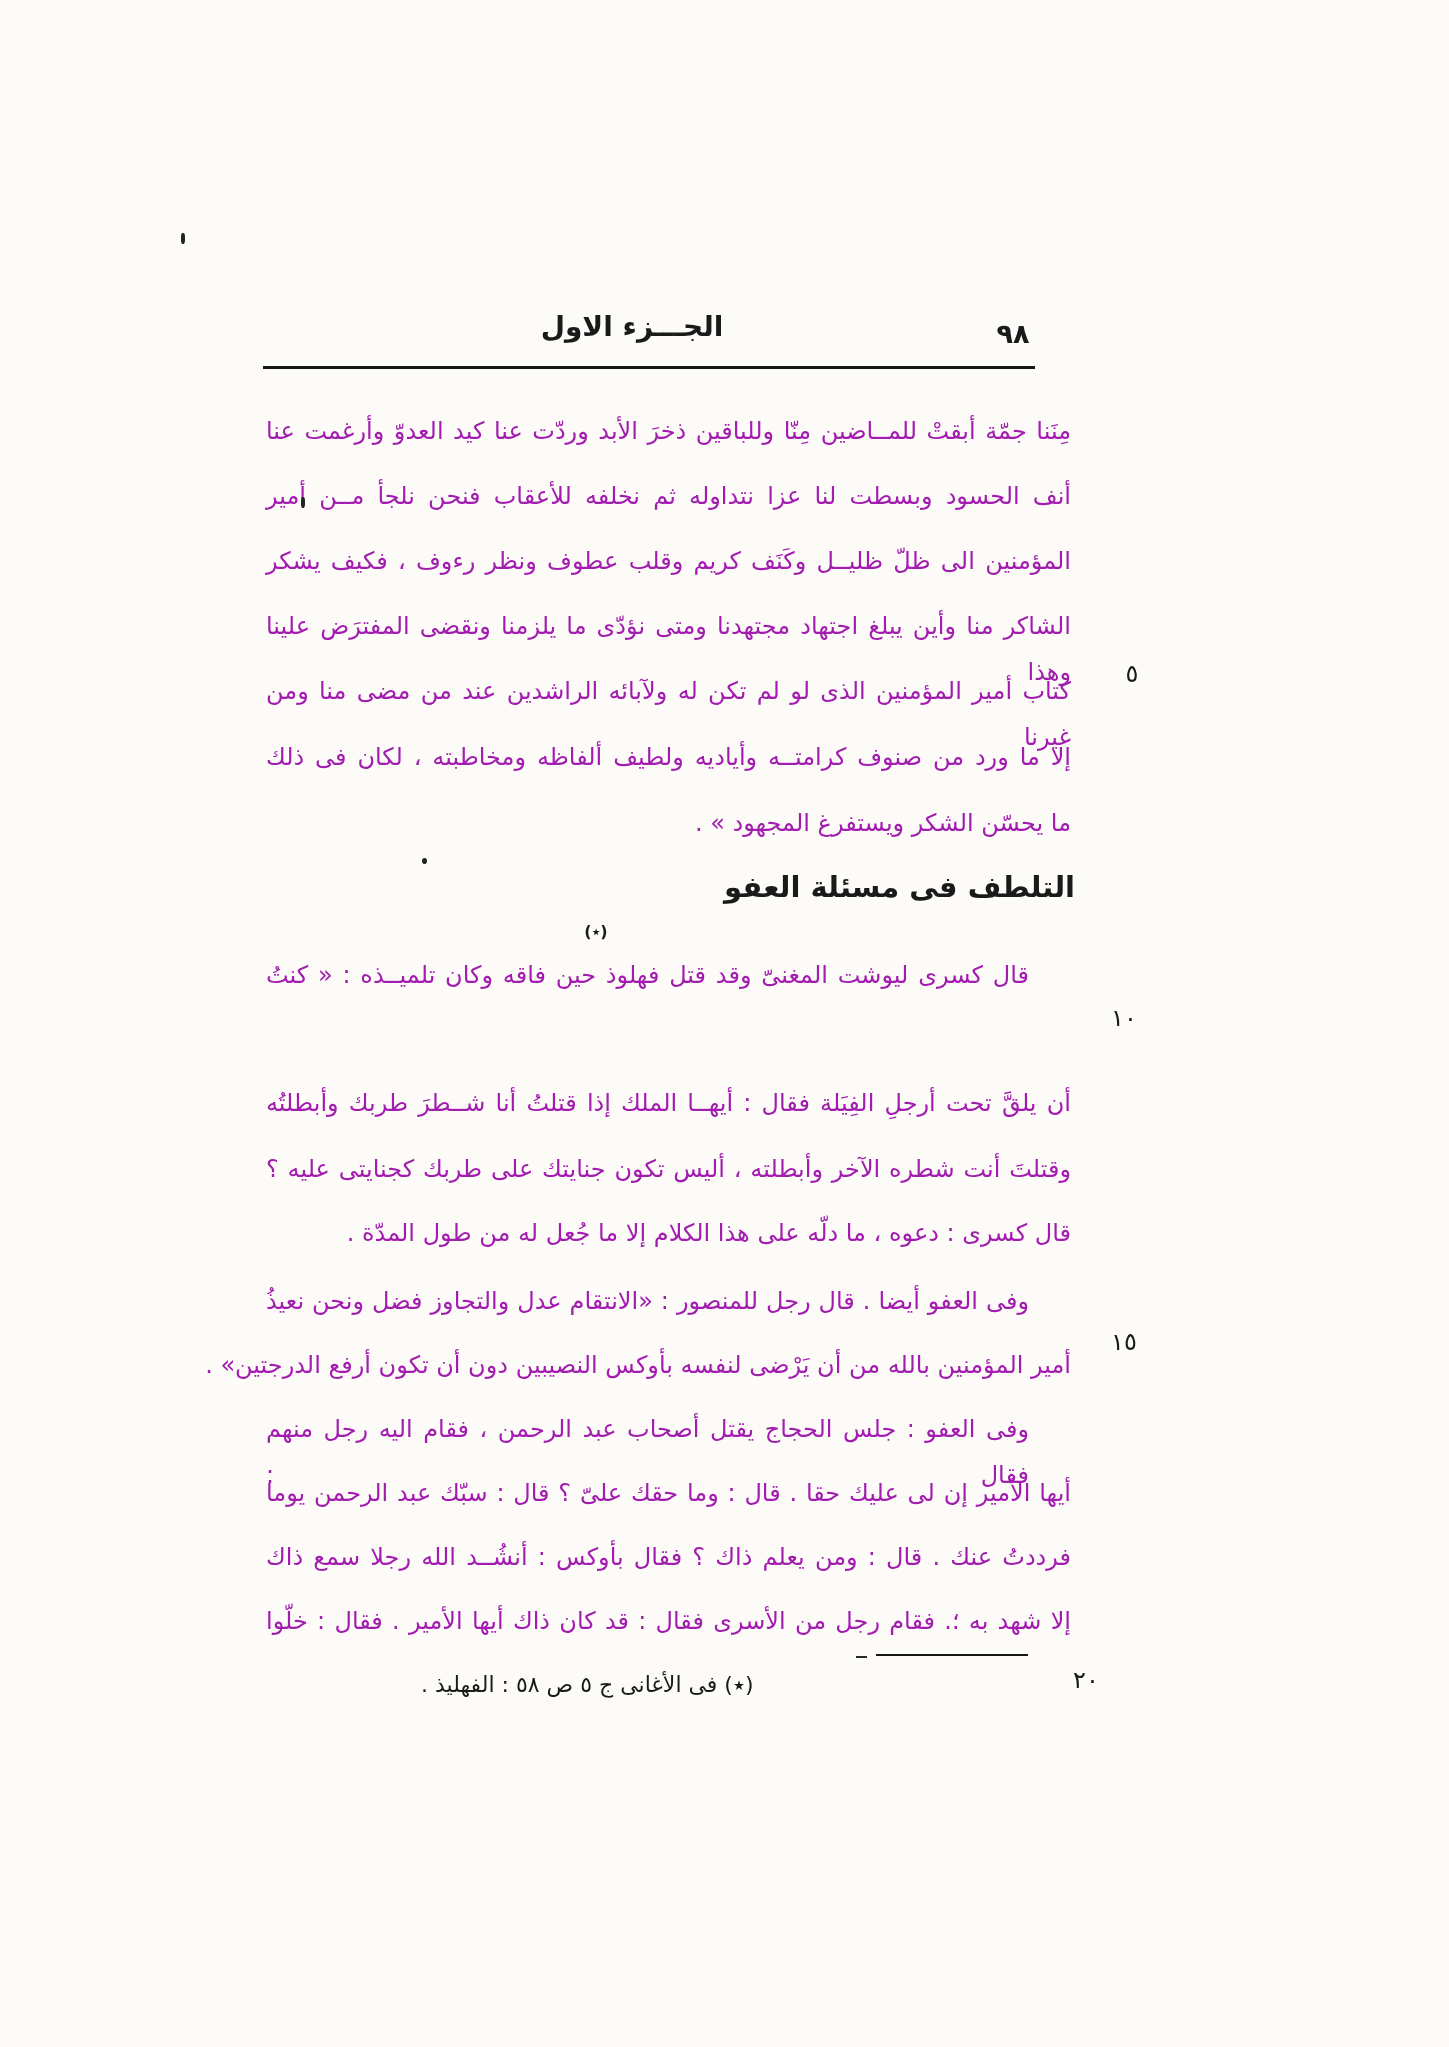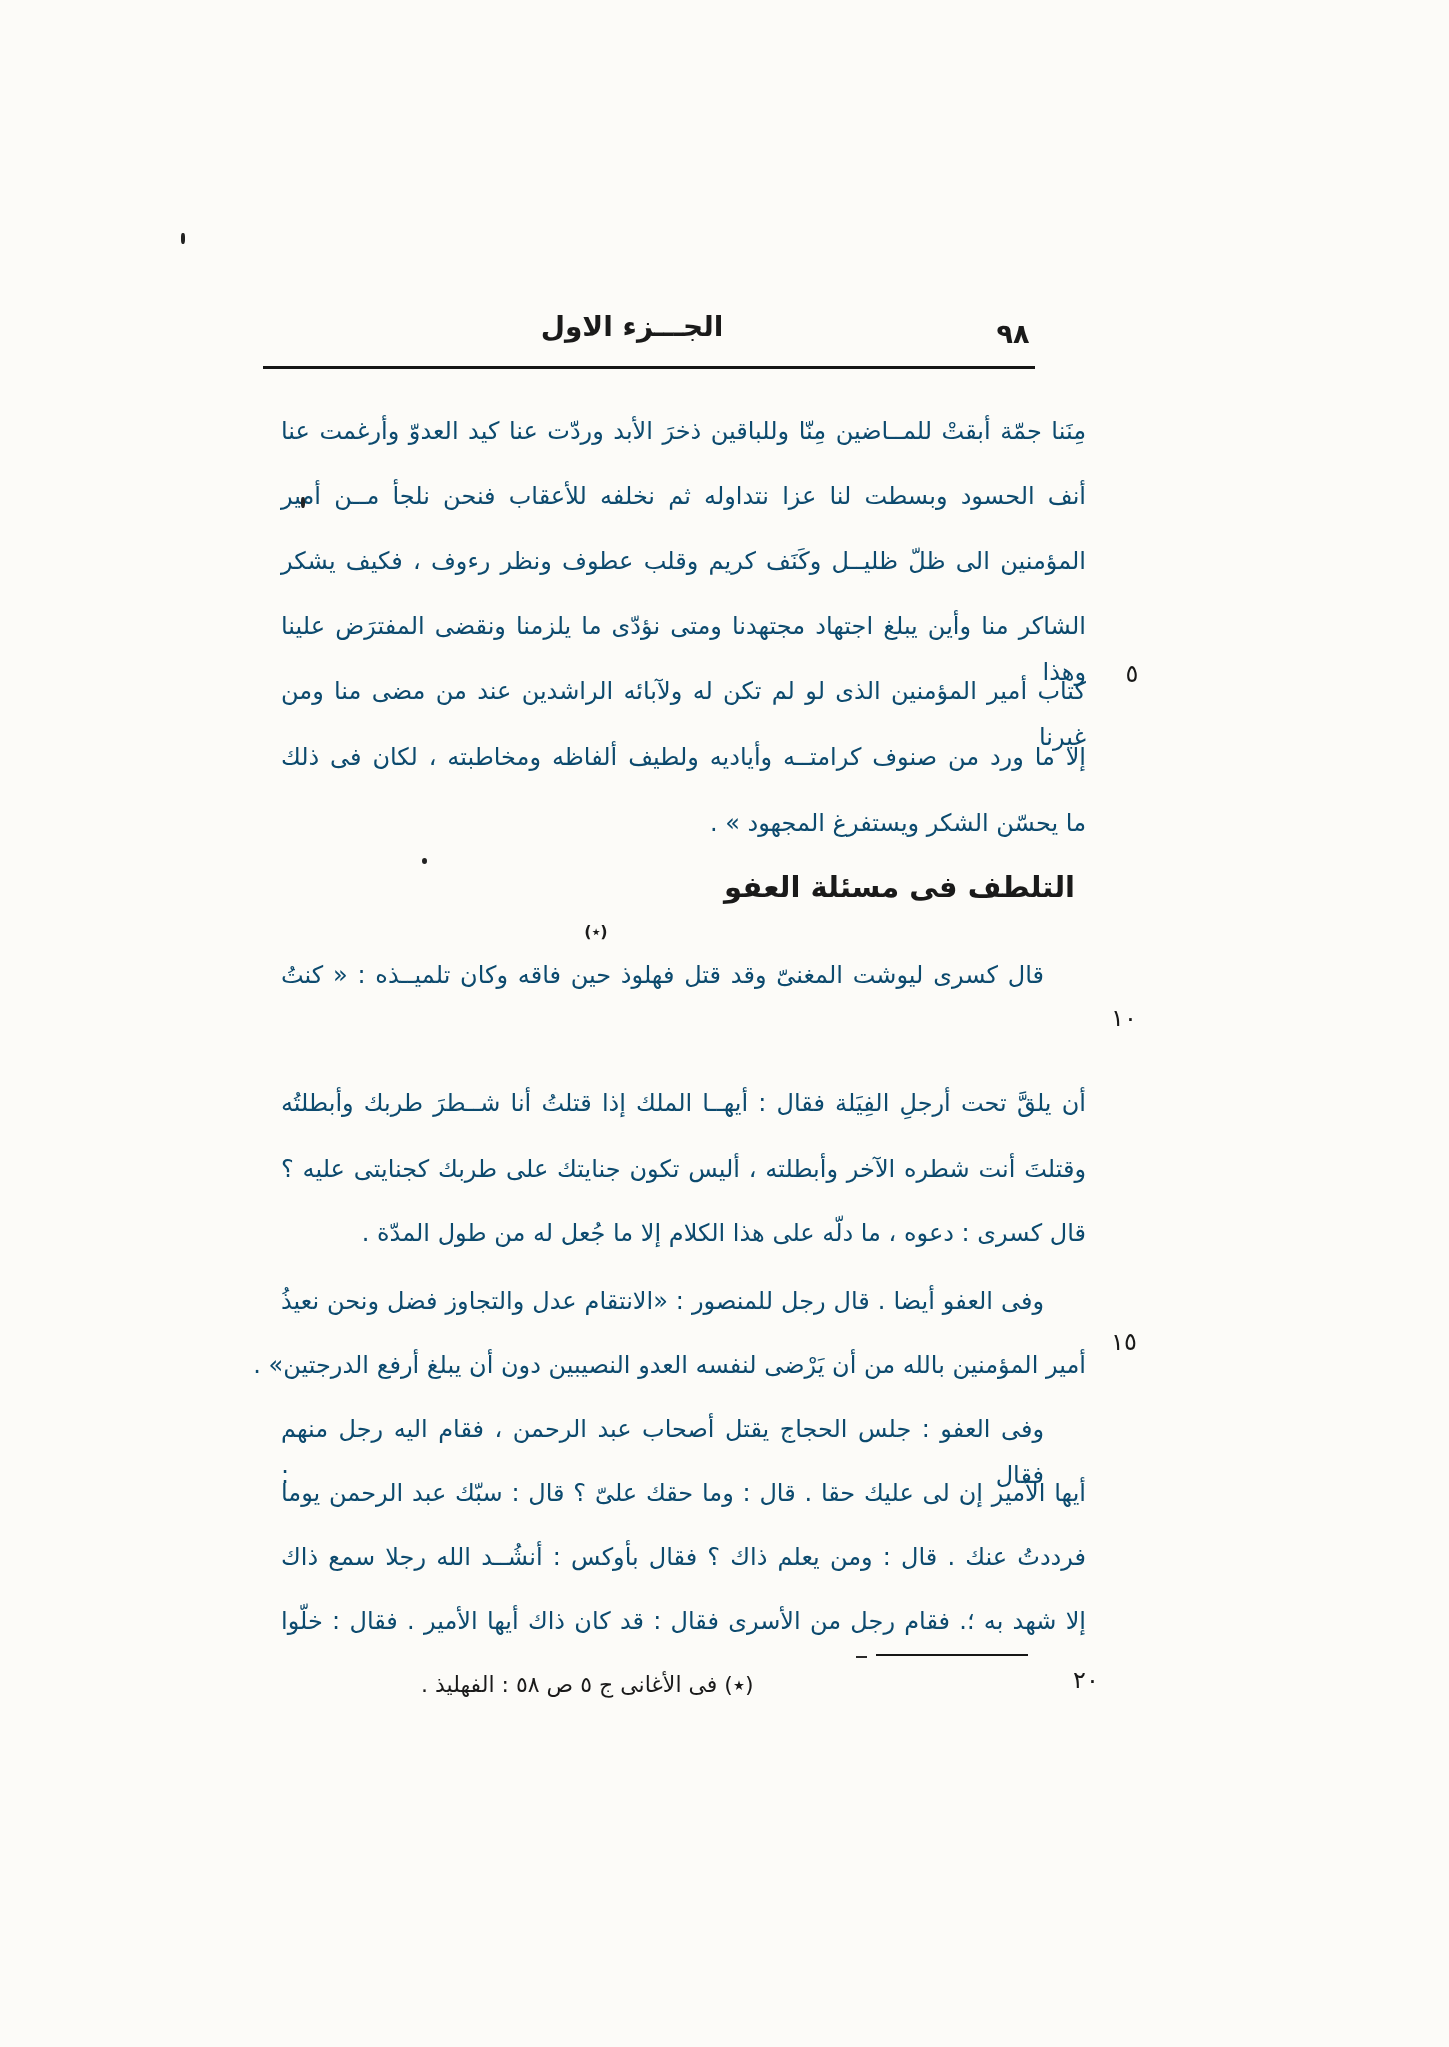--- a/index.html
+++ b/index.html
@@ -29,25 +29,25 @@
     font-size:27px;font-weight:bold;
     text-align:center;
   }
   .header-rule{
     position:absolute;
     top:366px;left:263px;width:772px;height:3px;
     background:#161616;
   }
   .tline{
     position:absolute;
-    right:363px;width:805px;
+    right:378px;width:805px;
     height:46px;line-height:46px;
     font-size:24px;
     direction:rtl;
-    color:#0c4a6e;
+    color:#a21caf;
   }
   .just{
     text-align:justify;
     text-align-last:justify;
   }
   .startline{ text-align:right; white-space:nowrap; }
   .indent{ padding-right:42px; box-sizing:border-box; }
   .sect-heading{
     position:absolute;
     right:374px;width:805px;top:870px;
@@ -112,21 +112,21 @@
 
   <div class="sect-heading">التلطف فى مسئلة العفو</div>
   <div class="fn-marker-inline">(٭)</div>
 
   <div class="tline just indent" style="top:952px;">قال كسرى ليوشت المغنىّ وقد قتل فهلوذ حين فاقه وكان تلميــذه : « كنتُ</div>
   <div class="tline just" style="top:1146px;">وقتلتَ أنت شطره الآخر وأبطلته ، أليس تكون جنايتك على طربك كجنايتى عليه ؟</div>
   <div class="tline just" style="top:1080px;">أن يلقَّ تحت أرجلِ الفِيَلة فقال : أيهــا الملك إذا قتلتُ أنا شــطرَ طربك وأبطلتُه</div>
   <div class="tline startline" style="top:1210px;">قال كسرى : دعوه ، ما دلّه على هذا الكلام إلا ما جُعل له من طول المدّة .</div>
 
   <div class="tline just indent" style="top:1278px;">وفى العفو أيضا . قال رجل للمنصور : «الانتقام عدل والتجاوز فضل ونحن نعيذُ</div>
-  <div class="tline startline" style="top:1342px;">أمير المؤمنين بالله من أن يَرْضى لنفسه العدو النصيبين دون أن يبلغ أرفع الدرجتين» .</div>
+  <div class="tline startline" style="top:1342px;">أمير المؤمنين بالله من أن يَرْضى لنفسه بأوكس النصيبين دون أن تكون أرفع الدرجتين» .</div>
 
   <div class="tline just indent" style="top:1406px;">وفى العفو : جلس الحجاج يقتل أصحاب عبد الرحمن ، فقام اليه رجل منهم فقال :</div>
   <div class="tline just" style="top:1470px;">أيها الأمير إن لى عليك حقا . قال : وما حقك علىّ ؟ قال : سبّك عبد الرحمن يوما</div>
   <div class="tline just" style="top:1534px;">فرددتُ عنك . قال : ومن يعلم ذاك ؟ فقال بأوكس : أنشُــد الله رجلا سمع ذاك</div>
   <div class="tline just" style="top:1598px;">إلا شهد به ؛. فقام رجل من الأسرى فقال : قد كان ذاك أيها الأمير . فقال : خلّوا</div>
 
   <div class="margin-num mn-5">٥</div>
   <div class="margin-num mn-10">١٠</div>
   <div class="margin-num mn-15">١٥</div>
   <div class="margin-num mn-20">٢٠</div>

